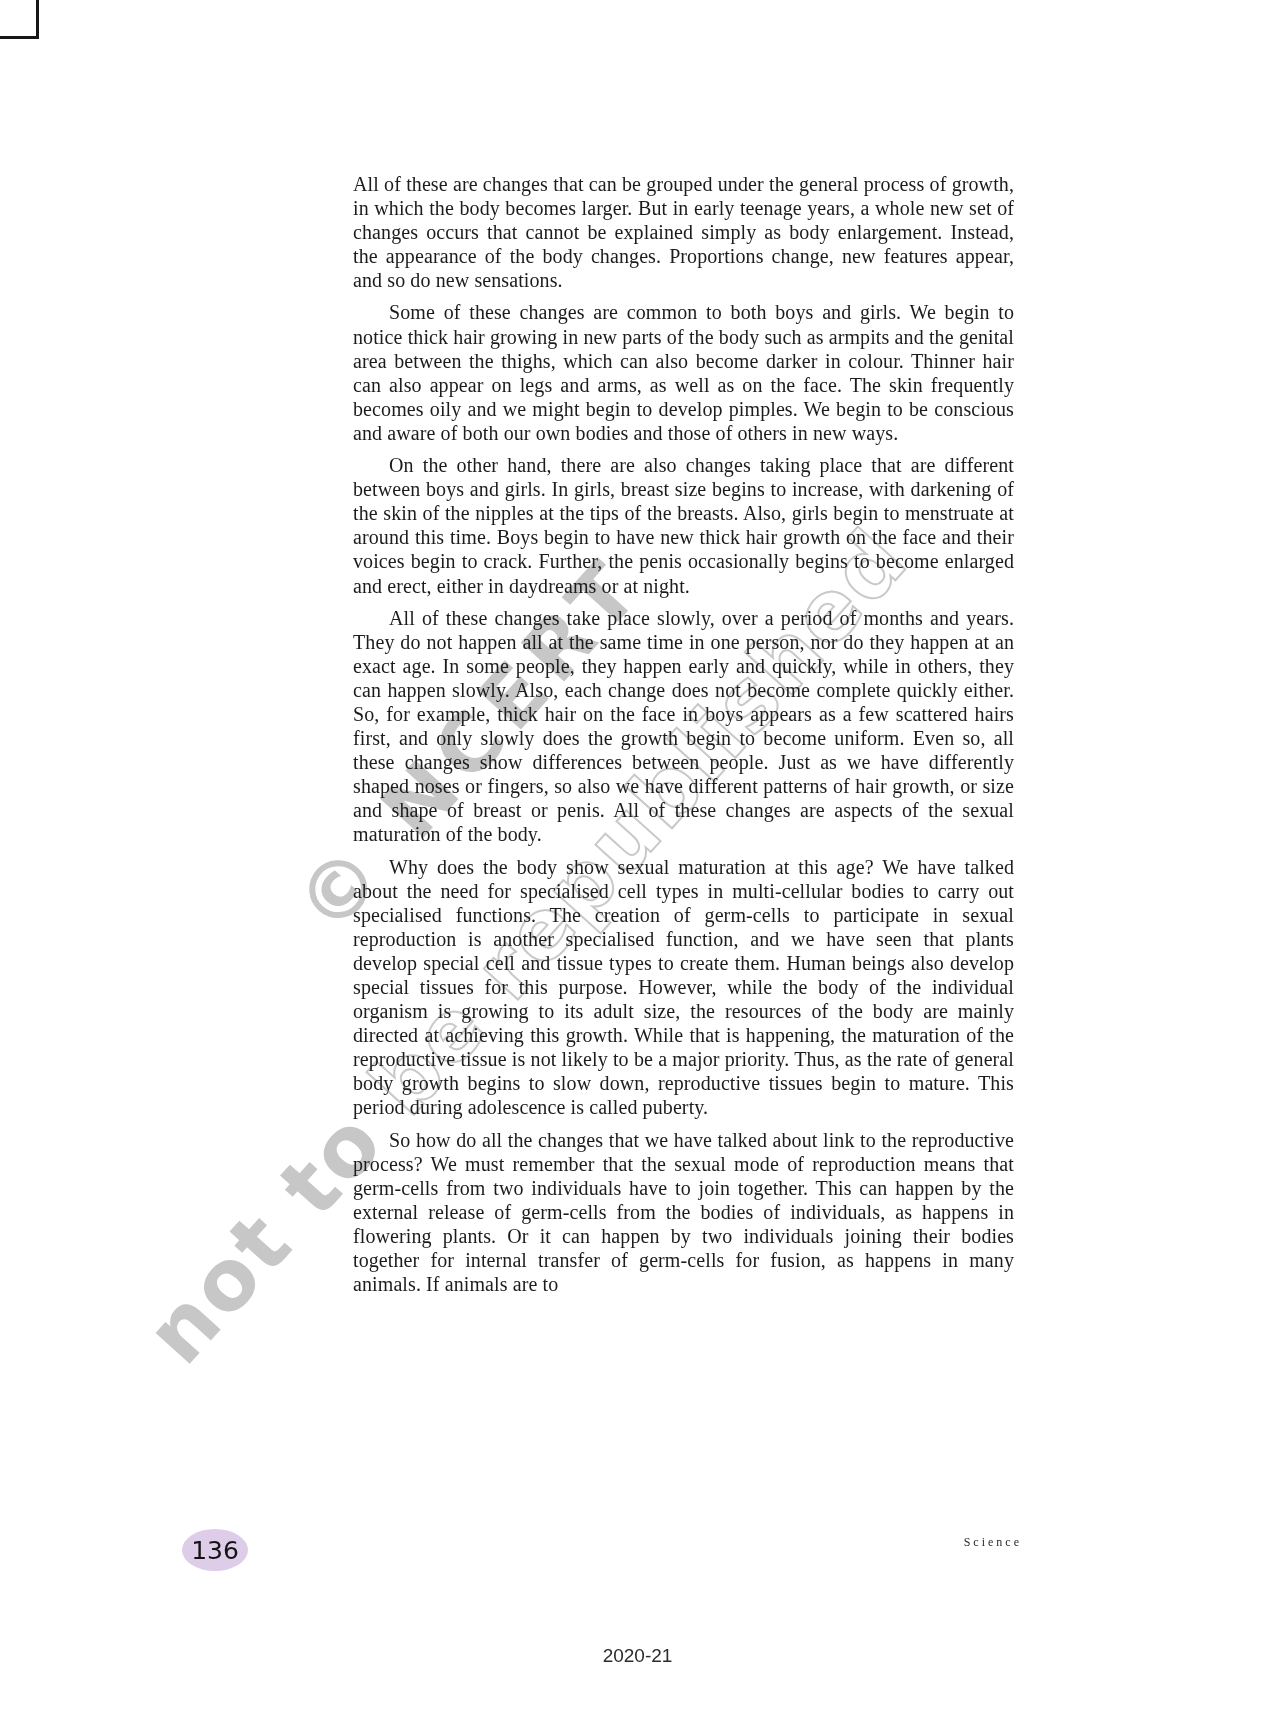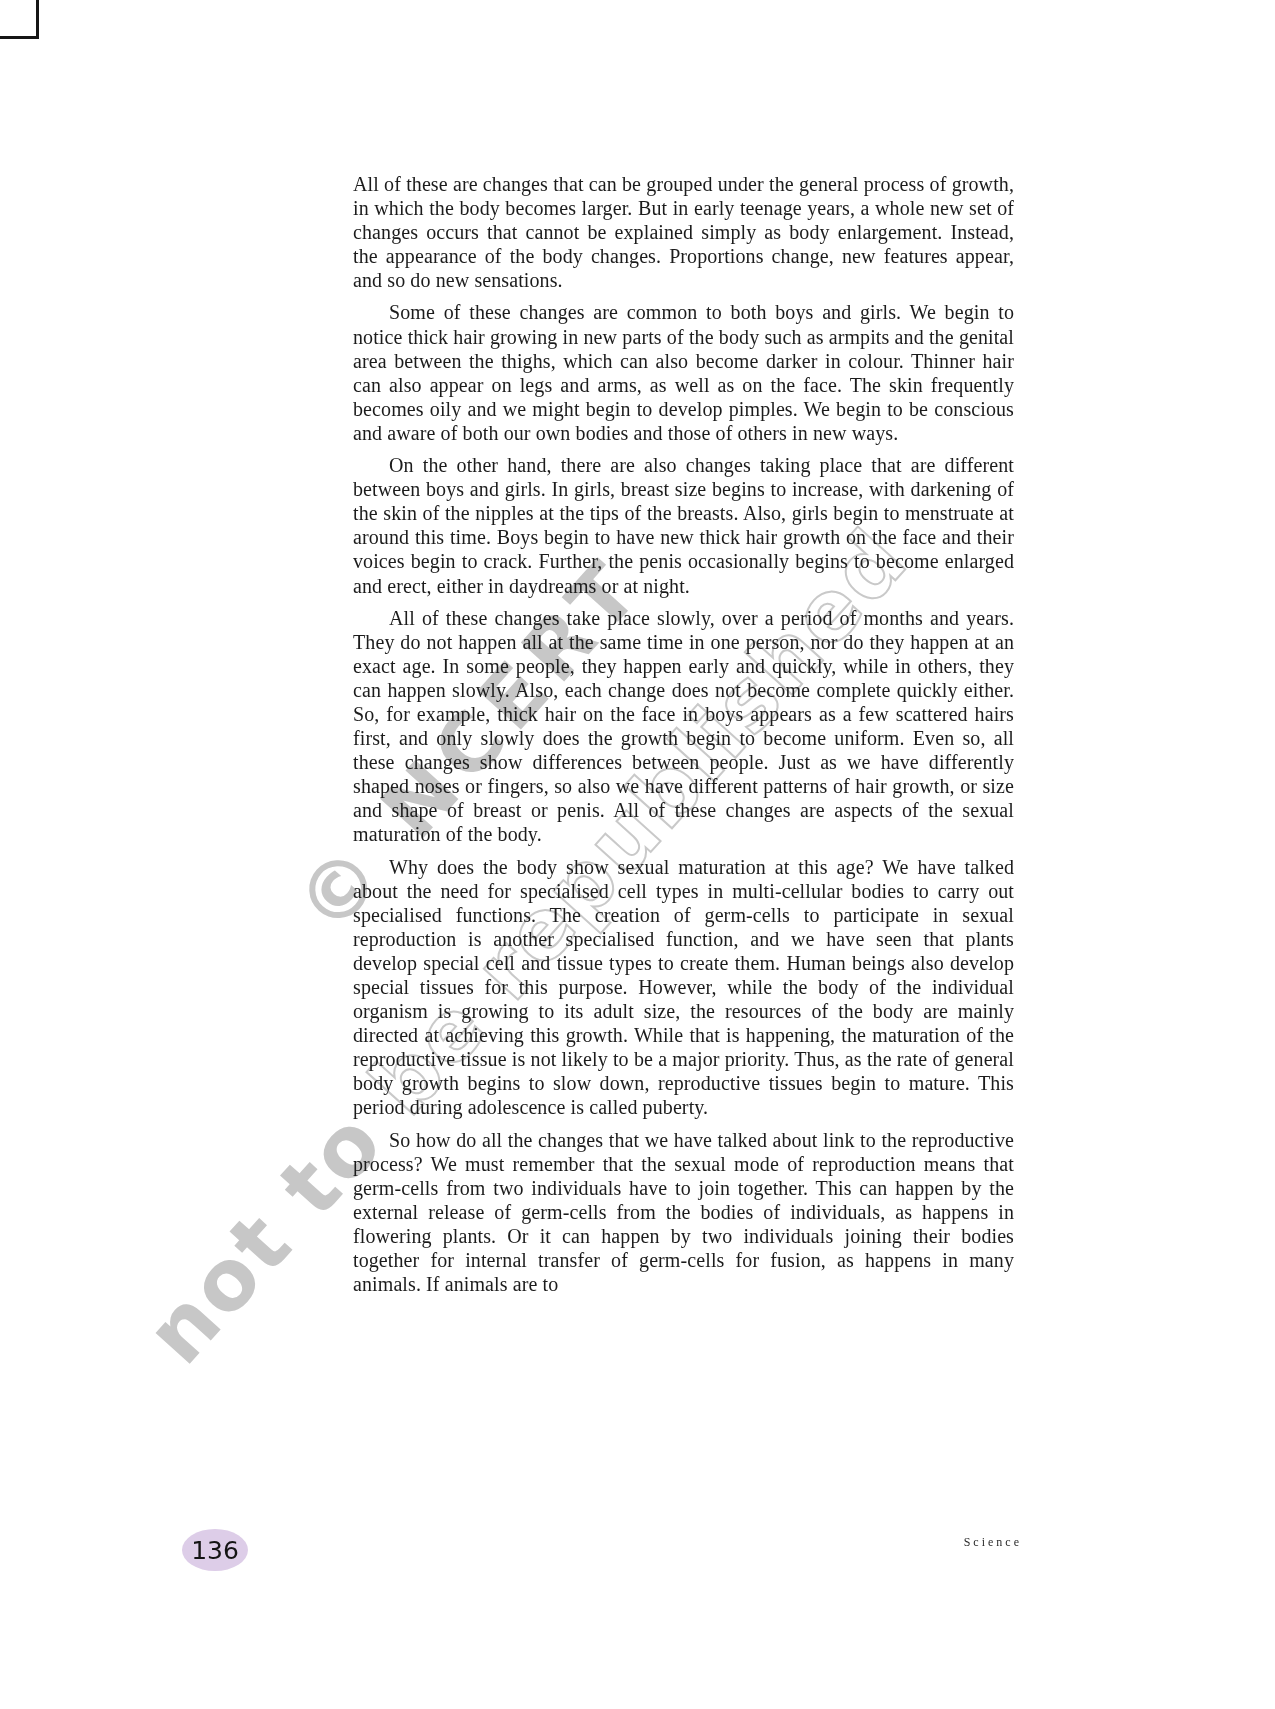--- a/index.html
+++ b/index.html
@@ -127,14 +127,15 @@
     <p class="indent">Why does the body show sexual maturation at this age? We have talked about the need for specialised cell types in multi-cellular bodies to carry out specialised functions. The creation of germ-cells to participate in sexual reproduction is another specialised function, and we have seen that plants develop special cell and tissue types to create them. Human beings also develop special tissues for this purpose. However, while the body of the individual organism is growing to its adult size, the resources of the body are mainly directed at achieving this growth. While that is happening, the maturation of the reproductive tissue is not likely to be a major priority. Thus, as the rate of general body growth begins to slow down, reproductive tissues begin to mature. This period during adolescence is called puberty.</p>
     <p class="indent">So how do all the changes that we have talked about link to the reproductive process? We must remember that the sexual mode of reproduction means that germ-cells from two individuals have to join together. This can happen by the external release of germ-cells from the bodies of individuals, as happens in flowering plants. Or it can happen by two individuals joining their bodies together for internal transfer of germ-cells for fusion, as happens in many animals. If animals are to</p>
   </div>
 
   <div class="page-badge">
     <span>136</span>
   </div>
 
   <div class="running-title">Science</div>
 
+  <div class="print-year">2020-21</div>
 
 </div>
 
 </body></html>

